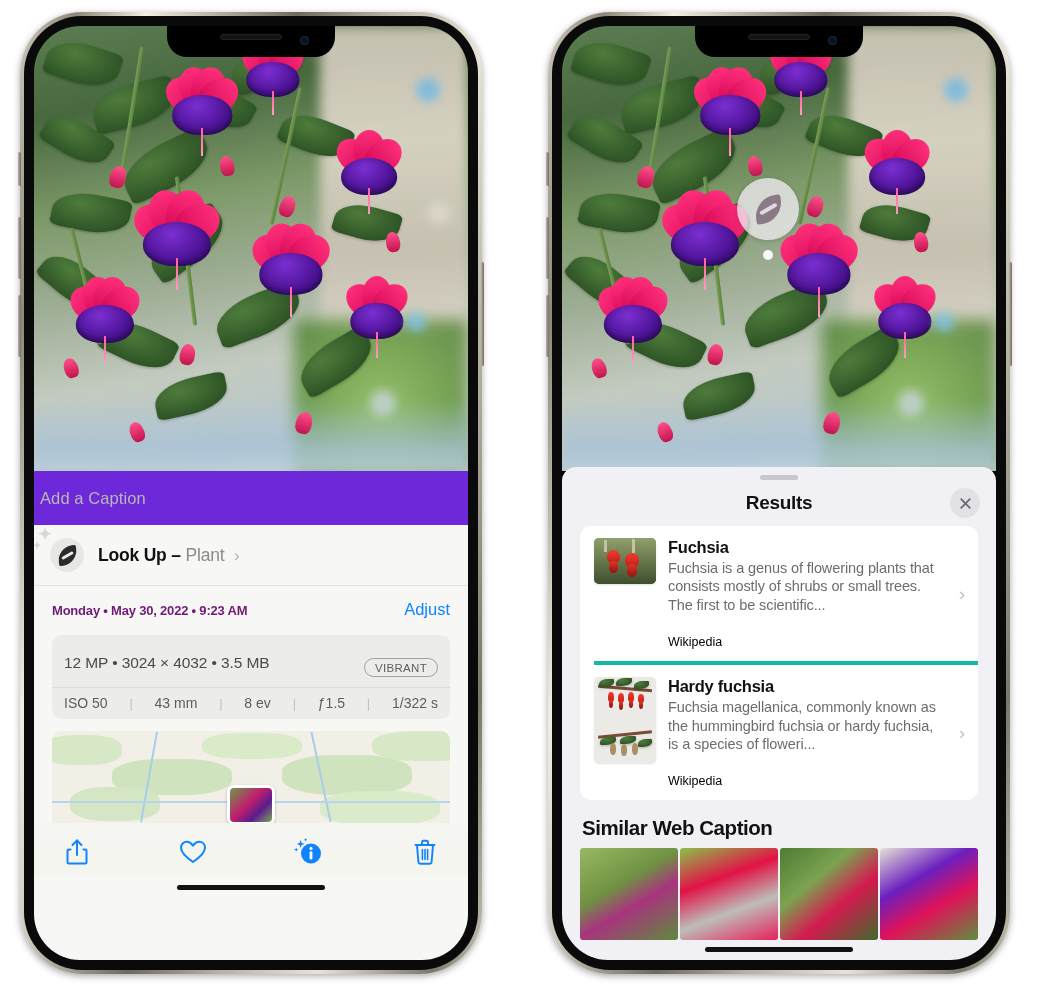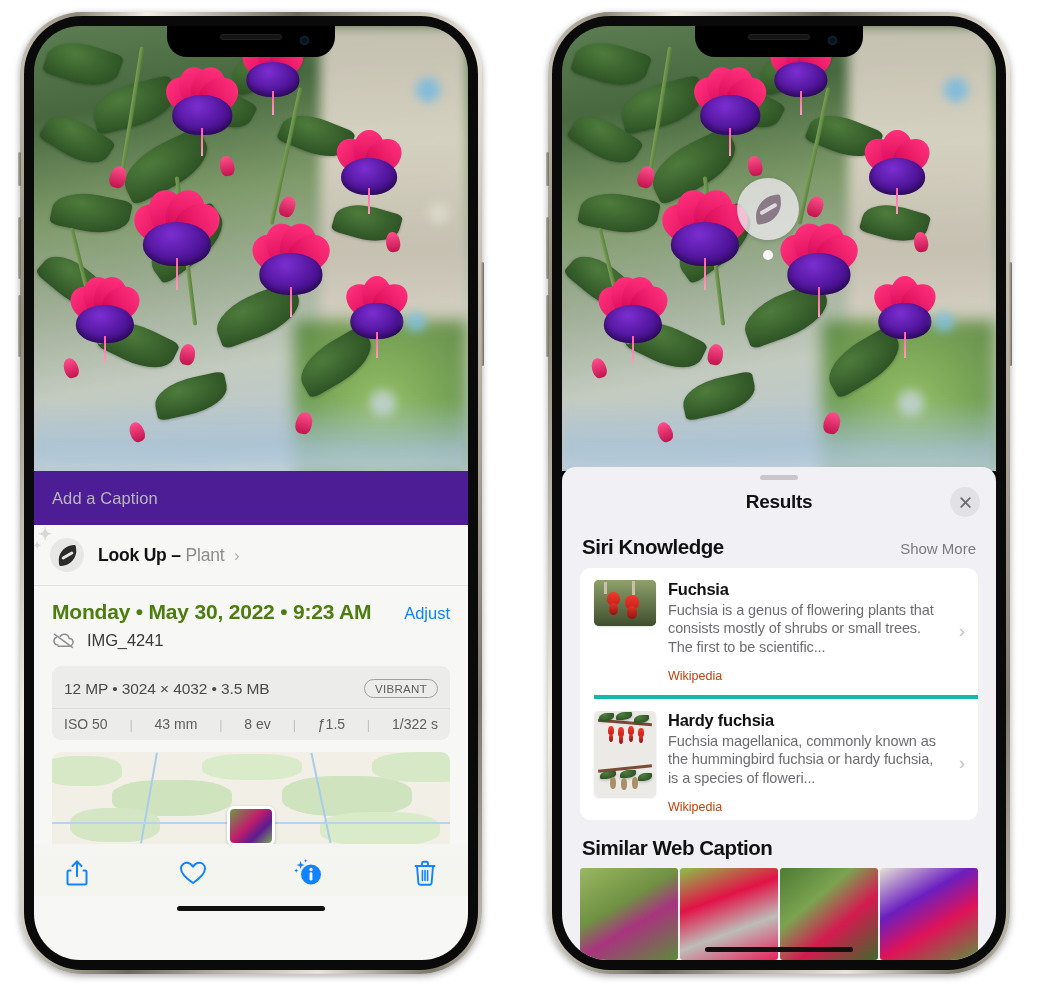--- a/index.html
+++ b/index.html
@@ -117,22 +117,22 @@
   }
 
   
   .sheet {
     position: absolute; left: 0; right: 0; bottom: 0;
     background: #f7f7f6;
     display: flex; flex-direction: column;
     z-index: 20;
   }
   .caption-row {
-    background: #4c1d95;
-    padding: 18px 18px 17px 18px;
+    background: #6d28d9;
+    padding: 18px 18px 17px 6px;
     font-size: 16.5px; color: #b8b8b8;
     letter-spacing: .1px;
   }
   .lookup-row {
     display: flex; align-items: center; gap: 14px;
     padding: 13px 18px 13px 16px;
     background: #f7f7f6;
     border-bottom: 1px solid #e3e3e2;
     position: relative;
   }
@@ -159,21 +159,21 @@
   }
   .spark.s1 { left: 4px;  top: 1px;  font-size: 17px; }
   .spark.s2 { left: -1px; top: 16px; font-size: 10px; }
   .lookup-text { font-size: 17.5px; color: #111; font-weight: 700; letter-spacing: -.2px; }
   .lookup-text .dash { font-weight: 700; }
   .lookup-text .plant { color: #8c8c8c; font-weight: 400; }
   .lookup-chev { color: #b0b0b0; font-size: 17px; margin-left: 5px; font-weight: 400; }
 
   .meta-block { padding: 14px 18px 10px 18px; background: #f7f7f6; }
   .meta-row1 { display: flex; align-items: baseline; justify-content: space-between; }
-  .meta-date { font-size: 21px; font-weight: 700; color: #4d7c0f; letter-spacing: -.2px; }
+  .meta-date { font-size: 13px; font-weight: 700; color: #701a75; letter-spacing: -.2px; }
   .meta-adjust { font-size: 16.5px; color: #1283ff; }
   .meta-row2 { display: flex; align-items: center; gap: 11px; margin-top: 7px; }
   .cloud-slash { position: relative; width: 24px; height: 17px; flex: 0 0 24px; }
   .cloud-slash svg { display:block; }
   .meta-file { font-size: 16.5px; color: #3a3a3a; letter-spacing: -.1px; }
 
   .exif-card {
     margin: 6px 18px 0 18px;
     background: #ececeb;
     border-radius: 9px; overflow: hidden;
@@ -200,21 +200,21 @@
     width: 8px; height: 8px; border-radius: 50%;
     background: #6d6d6b;
     box-shadow: 0 0 0 2.5px #ececeb, 0 0 0 4px #8b8b89;
   }
   .exif-body { padding: 8px 12px 10px 12px; border-bottom: 1px solid #dcdcda; }
   .exif-lens { font-size: 15.5px; color: #4b4b4b; letter-spacing: -.1px; }
   .exif-size-row { display: flex; align-items: center; justify-content: space-between; margin-top: 5px; }
   .exif-size { font-size: 15.5px; color: #4b4b4b; letter-spacing: -.1px; }
   .chip-vibrant {
     border: 1.2px solid #a0a09e; color: #5e5e5c;
-    font-size: 11.5px; border-radius: 11px; padding: 2.5px 10px; letter-spacing: .3px;
+    font-size: 11.5px; border-radius: 11px; padding: 2.5px 10px; letter-spacing: .3px; margin-top: 10px;
   }
   .exif-stats { display: flex; align-items: center; padding: 7px 12px 8px 12px; }
   .exif-stats .st { font-size: 14px; color: #5d5d5b; white-space: nowrap; }
   .exif-stats .sp { flex: 1; text-align: center; color: #c2c2c0; font-size: 13px; }
 
   .map {
     margin: 12px 18px 0 18px; height: 92px;
     border-radius: 9px 9px 0 0; overflow: hidden; position: relative;
     background: #f2efe6;
   }
@@ -276,21 +276,21 @@
   .kthumb { flex: 0 0 auto; border-radius: 5px; overflow: hidden; box-shadow: 0 1px 2px rgba(0,0,0,.12); }
   .kthumb.t1 { width: 62px; height: 46px;
     background: linear-gradient(160deg,#6f7d4e 0%,#4e5f3c 30%,#8b9c6a 55%,#3c4a2d 100%); position: relative; }
   .kthumb.t2 { width: 62px; height: 86px; background: #f0efed; position: relative; }
   .kbody { flex: 1 1 auto; min-width: 0; padding-right: 22px; }
   .ktitle { font-size: 16.5px; font-weight: 700; color: #111; letter-spacing: -.25px; }
   .kdesc {
     font-size: 14.5px; color: #6c6c72; line-height: 1.27; margin-top: 2px;
     letter-spacing: -.1px;
   }
-  .ksrc { font-size: 12.5px; color: #c2410c; margin-top: 13px; }
+  .ksrc { font-size: 12.5px; color: #000000; margin-top: 21px; }
   .kchev {
     position: absolute; right: 13px; top: 50%; transform: translateY(-50%);
     color: #c2c2c8; font-size: 19px; font-weight: 300;
   }
   .simg-row { display: flex; gap: 2px; padding: 0 18px; margin-top: 2px; }
   .simg { flex: 1 1 0; height: 92px; border-radius: 3px; overflow: hidden; }
   .results-home {
     position: absolute; left: 50%; bottom: 8px; transform: translateX(-50%);
     width: 148px; height: 5px; border-radius: 3px; background: #111; z-index: 30;
   }
@@ -430,30 +430,20 @@
             <b class="dash">–</b>
             <span class="plant">Plant</span>
             <span class="lookup-chev">›</span>
           </span>
         </div>
 
         <div class="meta-block">
           <div class="meta-row1">
             <span class="meta-date">Monday • May 30, 2022 • 9:23 AM</span>
             <span class="meta-adjust">Adjust</span>
-          </div>
-          <div class="meta-row2">
-            <span class="cloud-slash">
-              <svg width="24" height="17" viewBox="0 0 24 17">
-                <path d="M6.2 14.2h10.6c2.4 0 4.2-1.7 4.2-3.9 0-2.1-1.6-3.8-3.8-3.9-.5-2.4-2.5-4.1-5-4.1-1.7 0-3.1.8-4 2" fill="none" stroke="#8e8e93" stroke-width="1.5" stroke-linecap="round"></path>
-                <path d="M4.4 5.3C3 5.9 2 7.3 2 9c0 2.2 1.7 3.9 4 3.9" fill="none" stroke="#8e8e93" stroke-width="1.5" stroke-linecap="round"></path>
-                <line x1="2.4" y1="2.2" x2="20.4" y2="15.4" stroke="#8e8e93" stroke-width="1.5" stroke-linecap="round"></line>
-              </svg>
-            </span>
-            <span class="meta-file">IMG_4241</span>
           </div>
         </div>
 
         <div class="exif-card">
           <div class="exif-body">
             <div class="exif-size-row">
               <span class="exif-size">12 MP • 3024 × 4032 • 3.5 MB</span>
               <span class="chip-vibrant">VIBRANT</span>
             </div>
           </div>
@@ -649,24 +639,20 @@
 
         <div class="results-head">
           <span class="results-title">Results</span>
           <span class="close-btn">
             <svg width="15" height="15" viewBox="0 0 15 15">
               <path d="M3.2 3.2 L11.8 11.8 M11.8 3.2 L3.2 11.8" stroke="#6d6d73" stroke-width="1.9" stroke-linecap="round"></path>
             </svg>
           </span>
         </div>
 
-        <div class="sec-head">
-          <span class="sec-title">Siri Knowledge</span>
-          <span class="sec-action">Show More</span>
-        </div>
 
         <div class="cards">
           <div class="kcard">
             <span class="kthumb t1">
               <span style="position:absolute;inset:0;background:linear-gradient(180deg,#8fa06b,#3f4f2e);"></span>
               <span class="red-fuchsia" style="left:13px; top:12px; width:13px; height:24px;">
                 <i class="rs"></i>
                   <i class="rc"></i>
               </span>
               <span class="red-fuchsia" style="left:31px; top:15px; width:14px; height:25px;">

